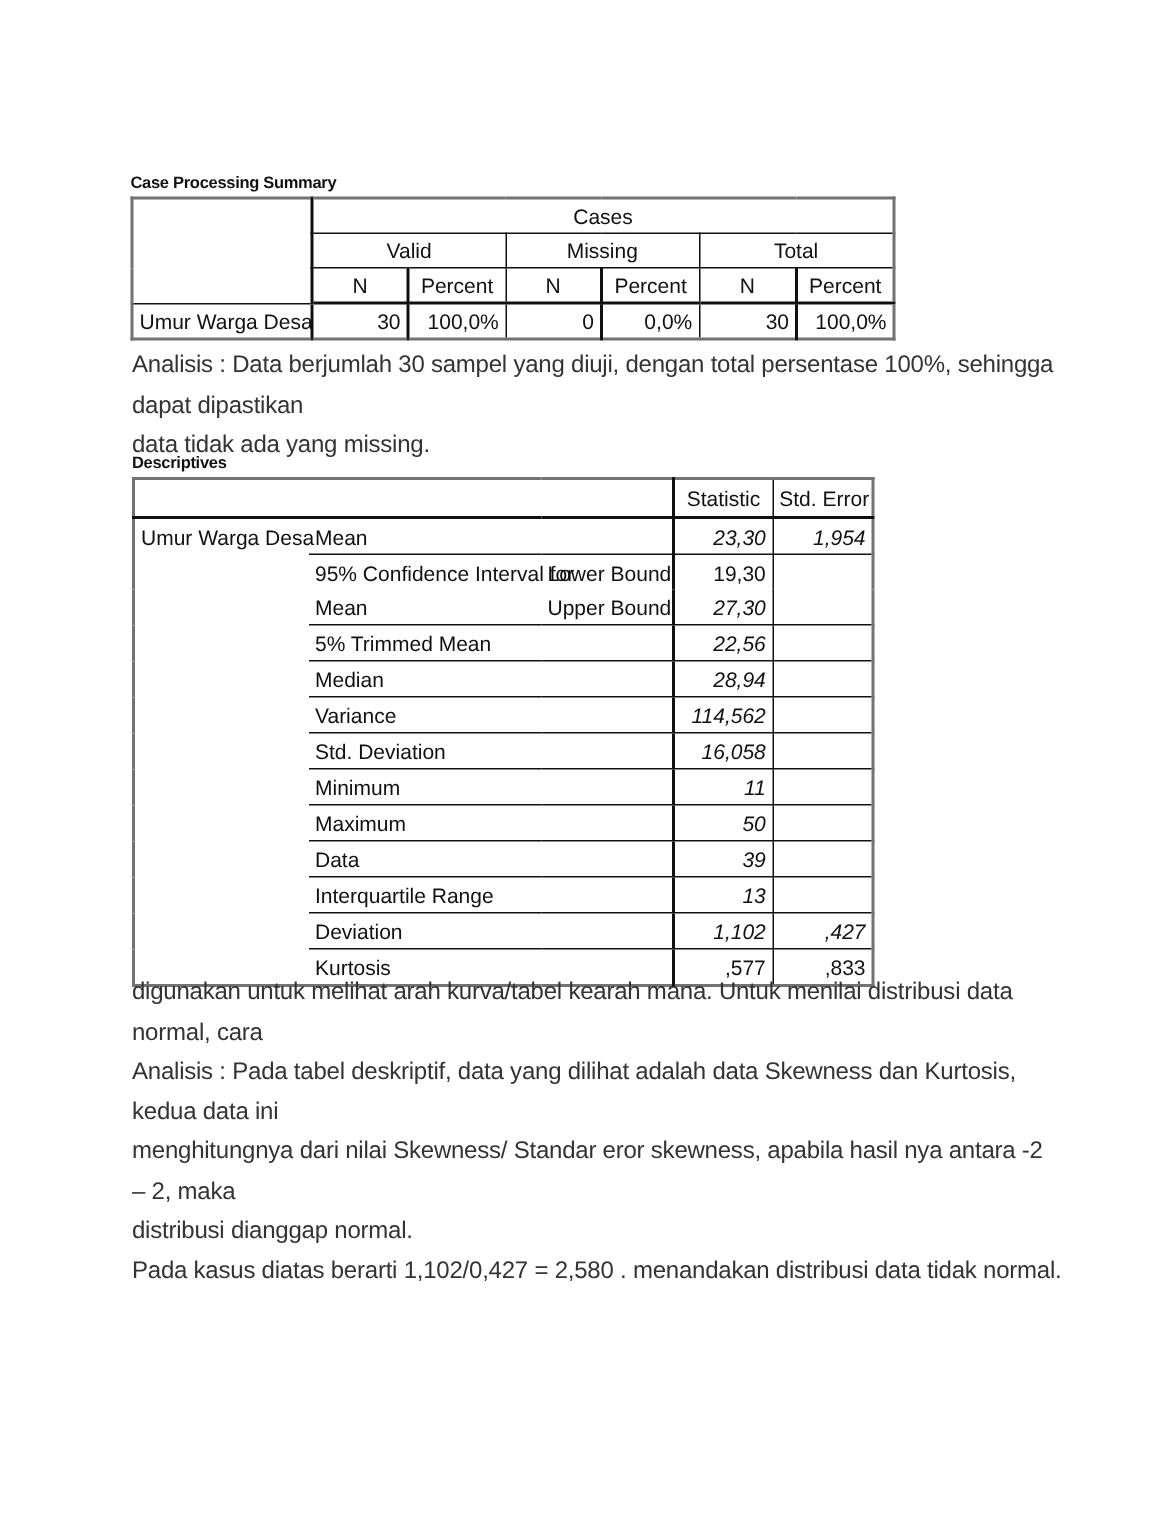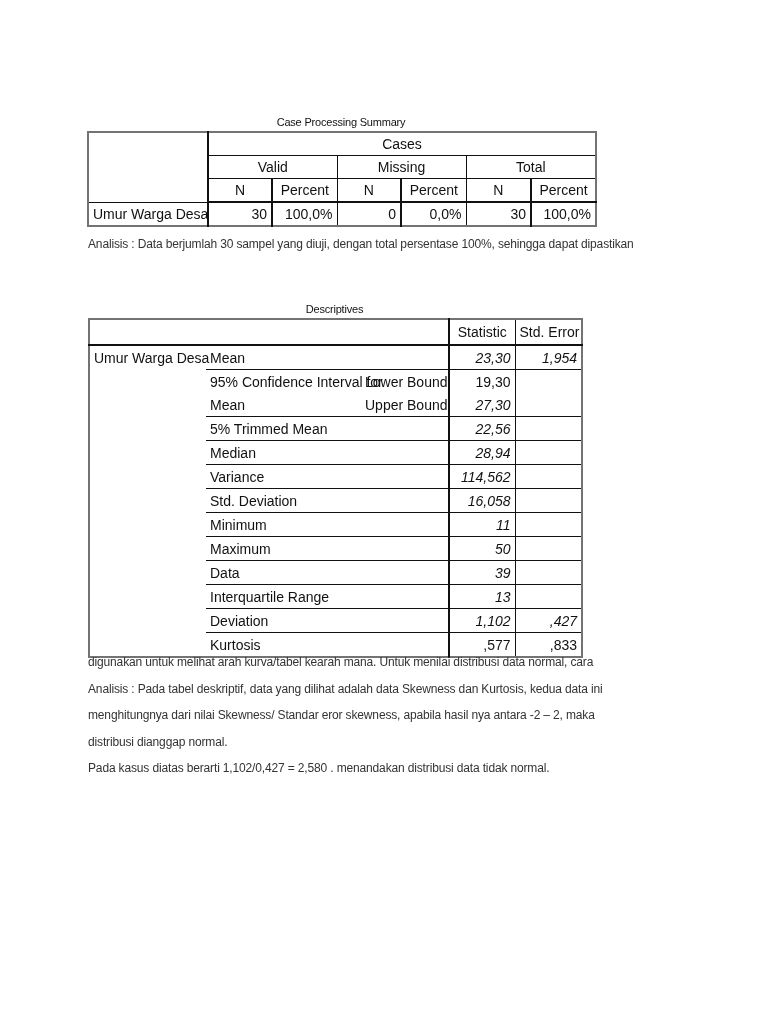--- a/index.html
+++ b/index.html
@@ -1,22 +1,22 @@
 <!DOCTYPE html>
 <html><head>
 <meta charset="utf-8">
 <style>
   html, body { margin: 0; padding: 0; background: #ffffff; }
   body {
     width: 768px; height: 1024px; position: relative; overflow: hidden;
     font-family: "Liberation Sans", sans-serif; color: #1a1a1a;
   }
   .tbl-title {
-    position: absolute; font-weight: normal; font-size: 11px; color: #111;
-    text-align: center; letter-spacing: -0.2px;
+    position: absolute; font-weight: bold; font-size: 11px; color: #111;
+    text-align: left; letter-spacing: -0.2px;
   }
   table.spss {
     position: absolute; border-collapse: collapse; font-size: 14px; color: #111;
     border: 2px solid #737373; table-layout: fixed;
   }
   table.spss td { padding: 0 4px; height: 22px; vertical-align: middle; white-space: nowrap; }
   .c { text-align: center; }
   .r { text-align: right; }
   .l { text-align: left; }
 
@@ -31,21 +31,21 @@
   #desc { left: 88px; top: 318px; width: 493px; }
   #desc td { border: none; height: 23px; }
   #desc .head td { border-bottom: 2px solid #111; height: 24px; }
   #desc td.stat { border-left: 2px solid #111; border-right: 1px solid #111; }
   #desc td.se { }
   #desc td.line { border-bottom: 1px solid #111; }
   #desc td.stat.line, #desc td.se.line { border-bottom: 1px solid #111; font-style: italic; }
   #desc .nosep td { border-bottom: none !important; }
 
   .para {
-    position: absolute; left: 88px; width: 620px; font-size: 12px; color: #333;
+    position: absolute; left: 88px; width: 620px; font-size: 16px; color: #333;
     line-height: 26.5px; letter-spacing: -0.15px;
   }
   .para p { margin: 0; }
 </style>
 </head>
 <body>
 
 <div class="tbl-title" style="left:87px; top:116px; width:508px;">Case Processing Summary</div>
 
 <table class="spss" id="cps">
@@ -83,20 +83,21 @@
     <td class="r thick-r">0</td>
     <td class="r">0,0%</td>
     <td class="r thick-r">30</td>
     <td class="r">100,0%</td>
   </tr>
 </tbody>
   </table>
 
 <div class="para" style="top:231px;">
   <p>Analisis : Data berjumlah 30 sampel yang diuji, dengan total persentase 100%, sehingga dapat dipastikan</p>
+  <p>data tidak ada yang missing.</p>
 </div>
 
 <div class="tbl-title" style="left:88px; top:303px; width:493px;">Descriptives</div>
 
 <table class="spss" id="desc">
   <colgroup>
     <col style="width:117px">
       <col style="width:155px">
       <col style="width:88px">
     <col style="width:66px">

